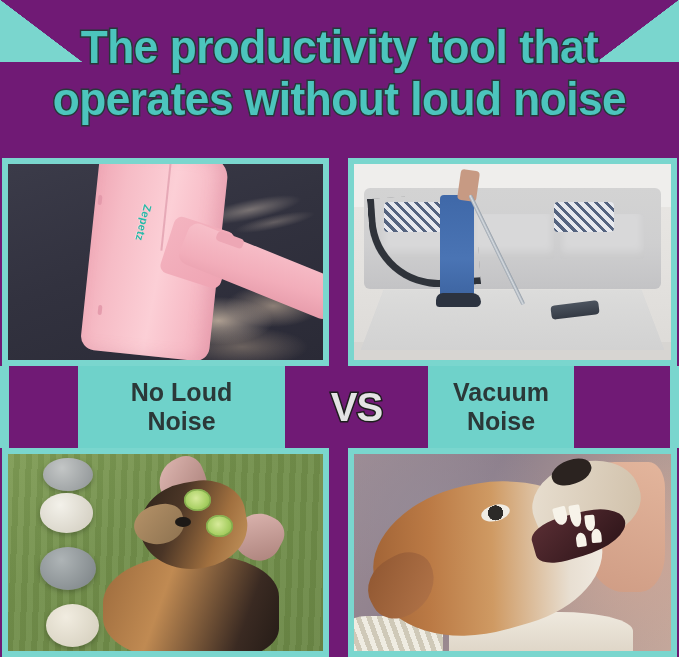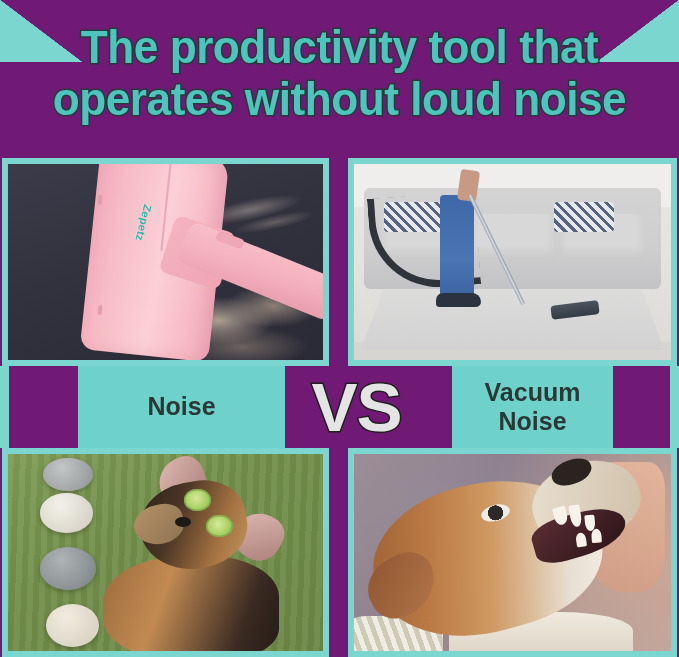--- a/index.html
+++ b/index.html
@@ -296,26 +296,26 @@
   .band-edge.right { right: 0; }
   .label-box {
     position: absolute; top: 0; height: 82px;
     background: #6fd2ca;
     display: flex; flex-direction: column;
     align-items: center; justify-content: center;
     color: #2b3838;
     font-size: 25px; font-weight: 700; line-height: 1.18;
   }
   .label-left  { left: 78px;  width: 207px; }
-  .label-right { left: 452px; width: 161px; }
+  .label-right { left: 428px; width: 146px; }
   .label-box span { display: block; }
   .vs {
     position: absolute; left: 285px; top: 0; width: 143px; height: 82px;
     display: flex; align-items: center; justify-content: center;
-    font-size: 69px; font-weight: 700;
+    font-size: 40px; font-weight: 700;
     color: #e4e4e4;
     -webkit-text-stroke: 3px #1e1e1e;
     paint-order: stroke fill;
     letter-spacing: -1px;
   }
 </style>
 </head>
 <body>
 
 <div id="poster">
@@ -361,20 +361,21 @@
       <div class="wand"></div>
       <div class="head"></div>
     </div>
   </div>
 
   <div class="band">
     <div class="band-edge left"></div>
     <div class="band-edge right"></div>
 
     <div class="label-box label-left">
+      <span>No Loud</span>
       <span>Noise</span>
     </div>
 
     <div class="vs">VS</div>
 
     <div class="label-box label-right">
       <span>Vacuum</span>
       <span>Noise</span>
     </div>
   </div>

